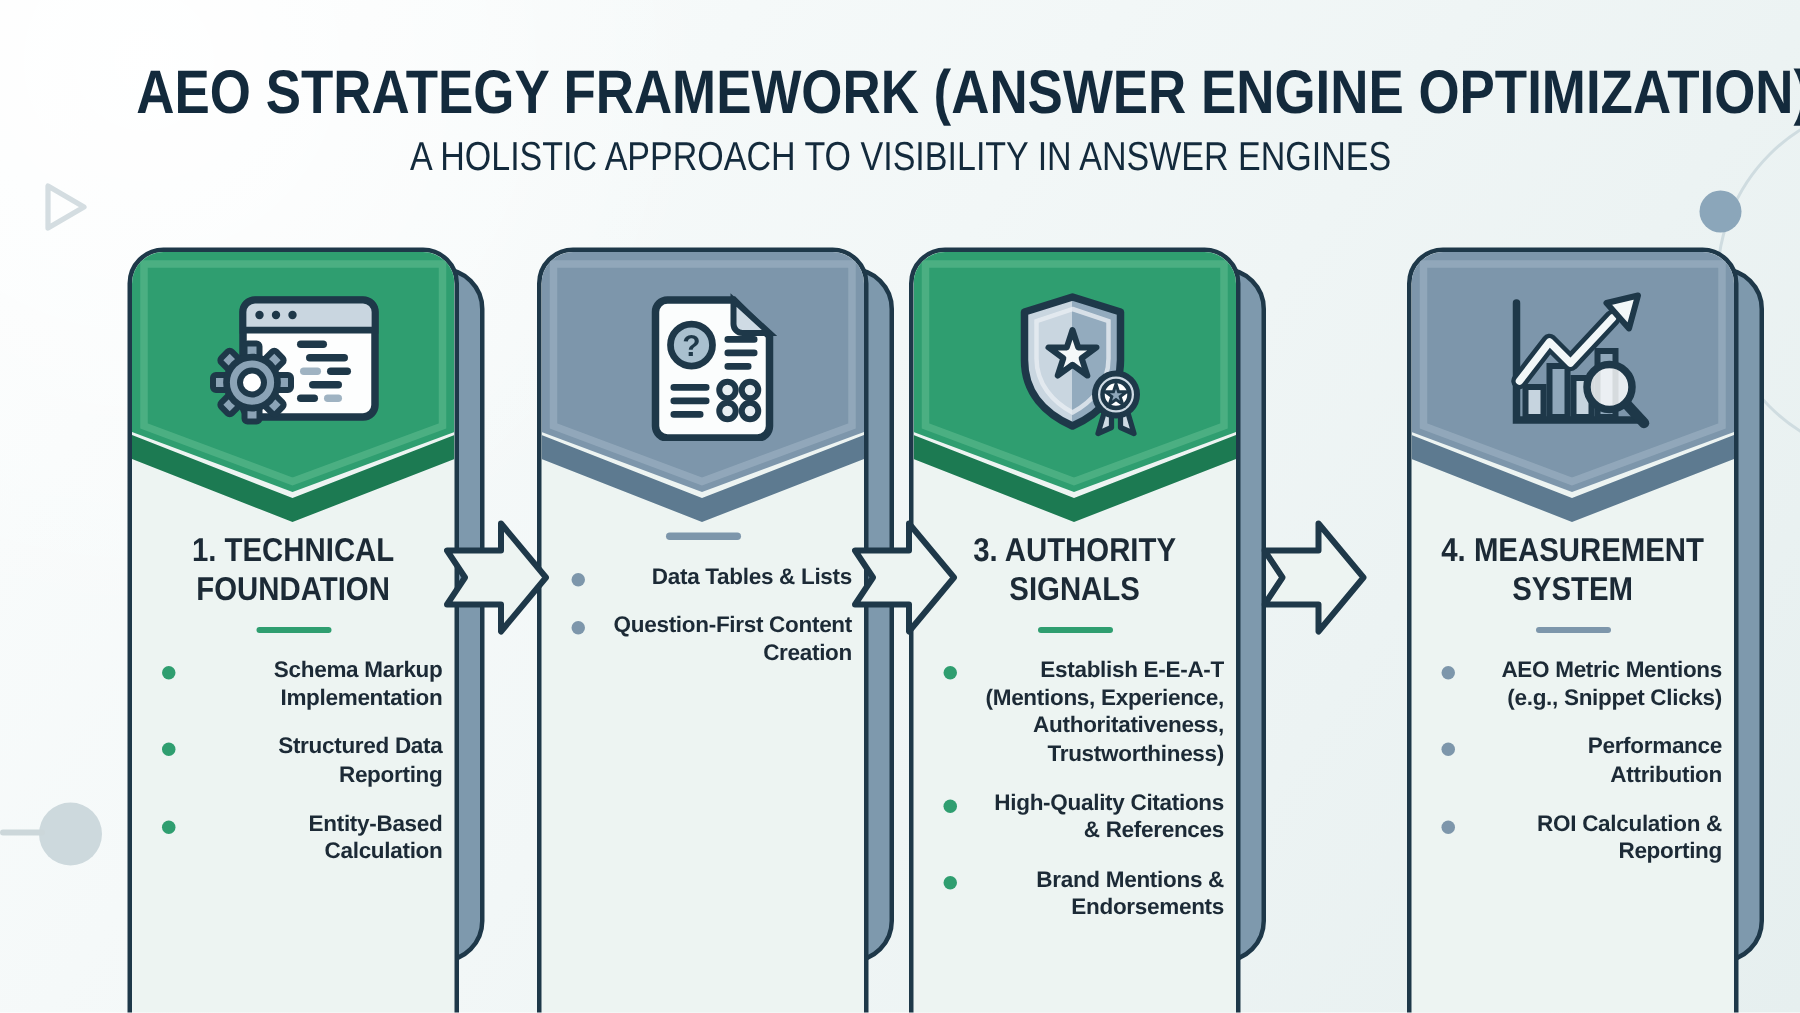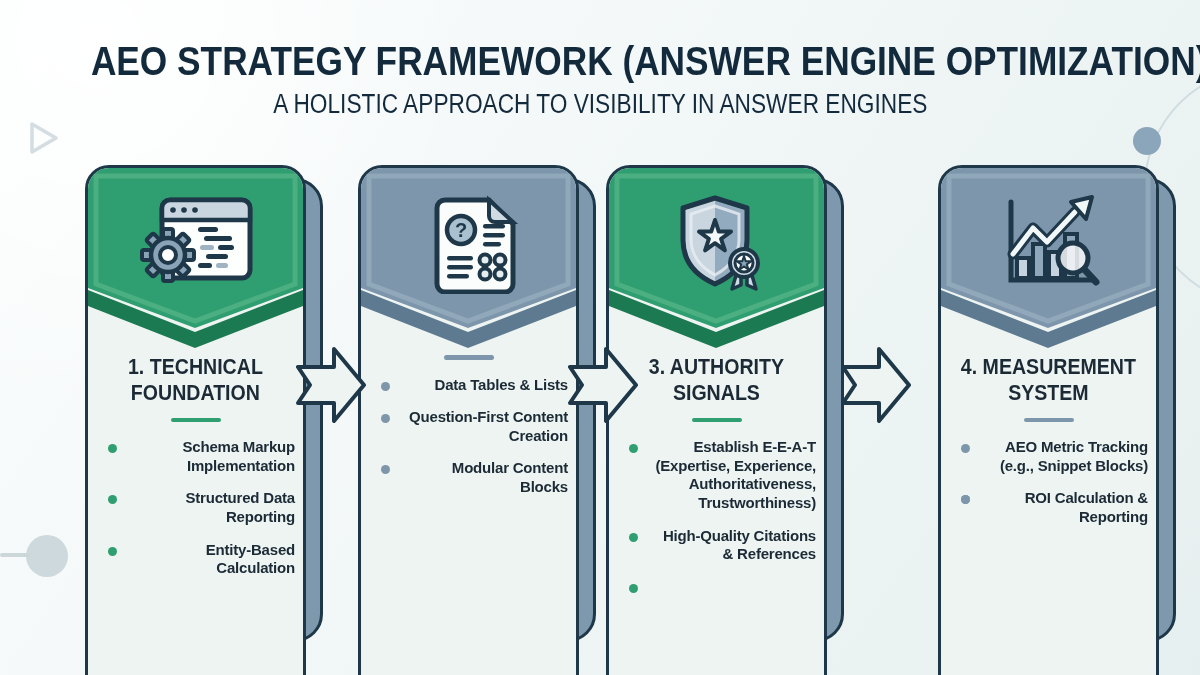--- a/index.html
+++ b/index.html
@@ -144,21 +144,20 @@
         <circle cx="76" cy="66" r="5.5"></circle>
         <circle cx="91" cy="66" r="5.5"></circle>
         <circle cx="76" cy="80" r="5.5"></circle>
         <circle cx="91" cy="80" r="5.5"></circle>
       </g>
     </svg>
     <div class="divider"></div>
     <ul>
       <li><span class="dot"></span><span>Data Tables &amp; Lists</span></li>
       <li><span class="dot"></span><span>Question-First Content Creation</span></li>
-      <li><span class="dot"></span><span>Modular Content Blocks</span></li>
     </ul>
   </div>
 </div>
 
 <div class="card-wrap" style="left:606px">
   <div class="card-shadow"></div>
   <div class="card theme-green">
     <svg class="header-svg" viewBox="0 0 215 182" preserveAspectRatio="none">
       <path d="M0,122 L107,164 L215,122 L215,138 L107,180 L0,138 Z" fill="var(--c-green-dark,#1c7a52)"></path>
       <path d="M0,0 L215,0 L215,120 L107,160 L0,120 Z" fill="var(--c-green,#2f9e70)"></path>
@@ -178,23 +177,23 @@
       <path d="M94,78 L99,95 L90,91 L90,80 Z" fill="#cfdbe4" stroke="var(--c-outline,#1e3849)" stroke-width="3.5" stroke-linejoin="round"></path>
       <circle cx="87" cy="69" r="14" fill="#cfdbe4" stroke="var(--c-outline,#1e3849)" stroke-width="4"></circle>
       <circle cx="87" cy="69" r="9" fill="#fff" stroke="var(--c-outline,#1e3849)" stroke-width="3"></circle>
       <path d="M87,62 L88.7,67.2 L94.2,67.2 L89.8,70.4 L91.5,75.6 L87,72.4 L82.5,75.6 L84.2,70.4 L79.8,67.2 L85.3,67.2 Z" fill="#8fa7ba" stroke="var(--c-outline,#1e3849)" stroke-width="2"></path>
     </svg>
     <h2>
         <span>3. AUTHORITY SIGNALS</span>
       </h2>
     <div class="divider"></div>
     <ul>
-      <li><span class="dot"></span><span>Establish E-E-A-T (Expertise, Experience, Authoritativeness, Trustworthiness)</span></li>
+      <li><span class="dot"></span><span>Establish E-E-A-T (Mentions, Experience, Authoritativeness, Trustworthiness)</span></li>
       <li><span class="dot"></span><span>High-Quality Citations &amp; References</span></li>
-      <li><span class="dot"></span></li>
+      <li><span class="dot"></span><span>Brand Mentions &amp; Endorsements</span></li>
     </ul>
   </div>
 </div>
 
 <div class="card-wrap" style="left:938px">
   <div class="card-shadow"></div>
   <div class="card theme-slate">
     <svg class="header-svg" viewBox="0 0 215 182" preserveAspectRatio="none">
       <path d="M0,122 L107,164 L215,122 L215,138 L107,180 L0,138 Z" fill="var(--c-slate-dark,#5d7a90)"></path>
       <path d="M0,0 L215,0 L215,120 L107,160 L0,120 Z" fill="var(--c-slate,#7d96ab)"></path>
@@ -212,22 +211,22 @@
       <polyline points="24,60 44,34 58,48 86,18" fill="none" stroke="#f2f7f8" stroke-width="5" stroke-linejoin="round" stroke-linecap="round"></polyline>
       <polygon points="82,8 103,3 97,25" fill="#f2f7f8" stroke="var(--c-outline,#1e3849)" stroke-width="4" stroke-linejoin="round"></polygon>
       <line x1="95" y1="75" x2="107" y2="88" stroke="var(--c-outline,#1e3849)" stroke-width="7" stroke-linecap="round"></line>
       <circle cx="84" cy="64" r="15" fill="rgba(255,255,255,0.82)" stroke="var(--c-outline,#1e3849)" stroke-width="5"></circle>
     </svg>
     <h2>
         <span>4. MEASUREMENT SYSTEM</span>
       </h2>
     <div class="divider"></div>
     <ul>
-      <li><span class="dot"></span><span>AEO Metric Tracking (e.g., Snippet Blocks)</span></li>
-      <li><span class="dot"></span></li>
+      <li><span class="dot"></span><span>AEO Metric Mentions (e.g., Snippet Clicks)</span></li>
+      <li><span class="dot"></span><span>Performance Attribution</span></li>
       <li><span class="dot"></span><span>ROI Calculation &amp; Reporting</span></li>
     </ul>
   </div>
 </div>
 
 <svg class="flow-arrow" style="left:296px" viewBox="0 0 72 86">
   <polygon points="2,25 38,25 38,7 68,43 38,79 38,61 2,61 14,43" fill="var(--c-card-bg,#edf4f2)" stroke="var(--c-outline,#1e3849)" stroke-width="4" stroke-linejoin="round"></polygon>
 </svg>
 <svg class="flow-arrow" style="left:568px" viewBox="0 0 72 86">
   <polygon points="2,25 38,25 38,7 68,43 38,79 38,61 2,61 14,43" fill="var(--c-card-bg,#edf4f2)" stroke="var(--c-outline,#1e3849)" stroke-width="4" stroke-linejoin="round"></polygon>

